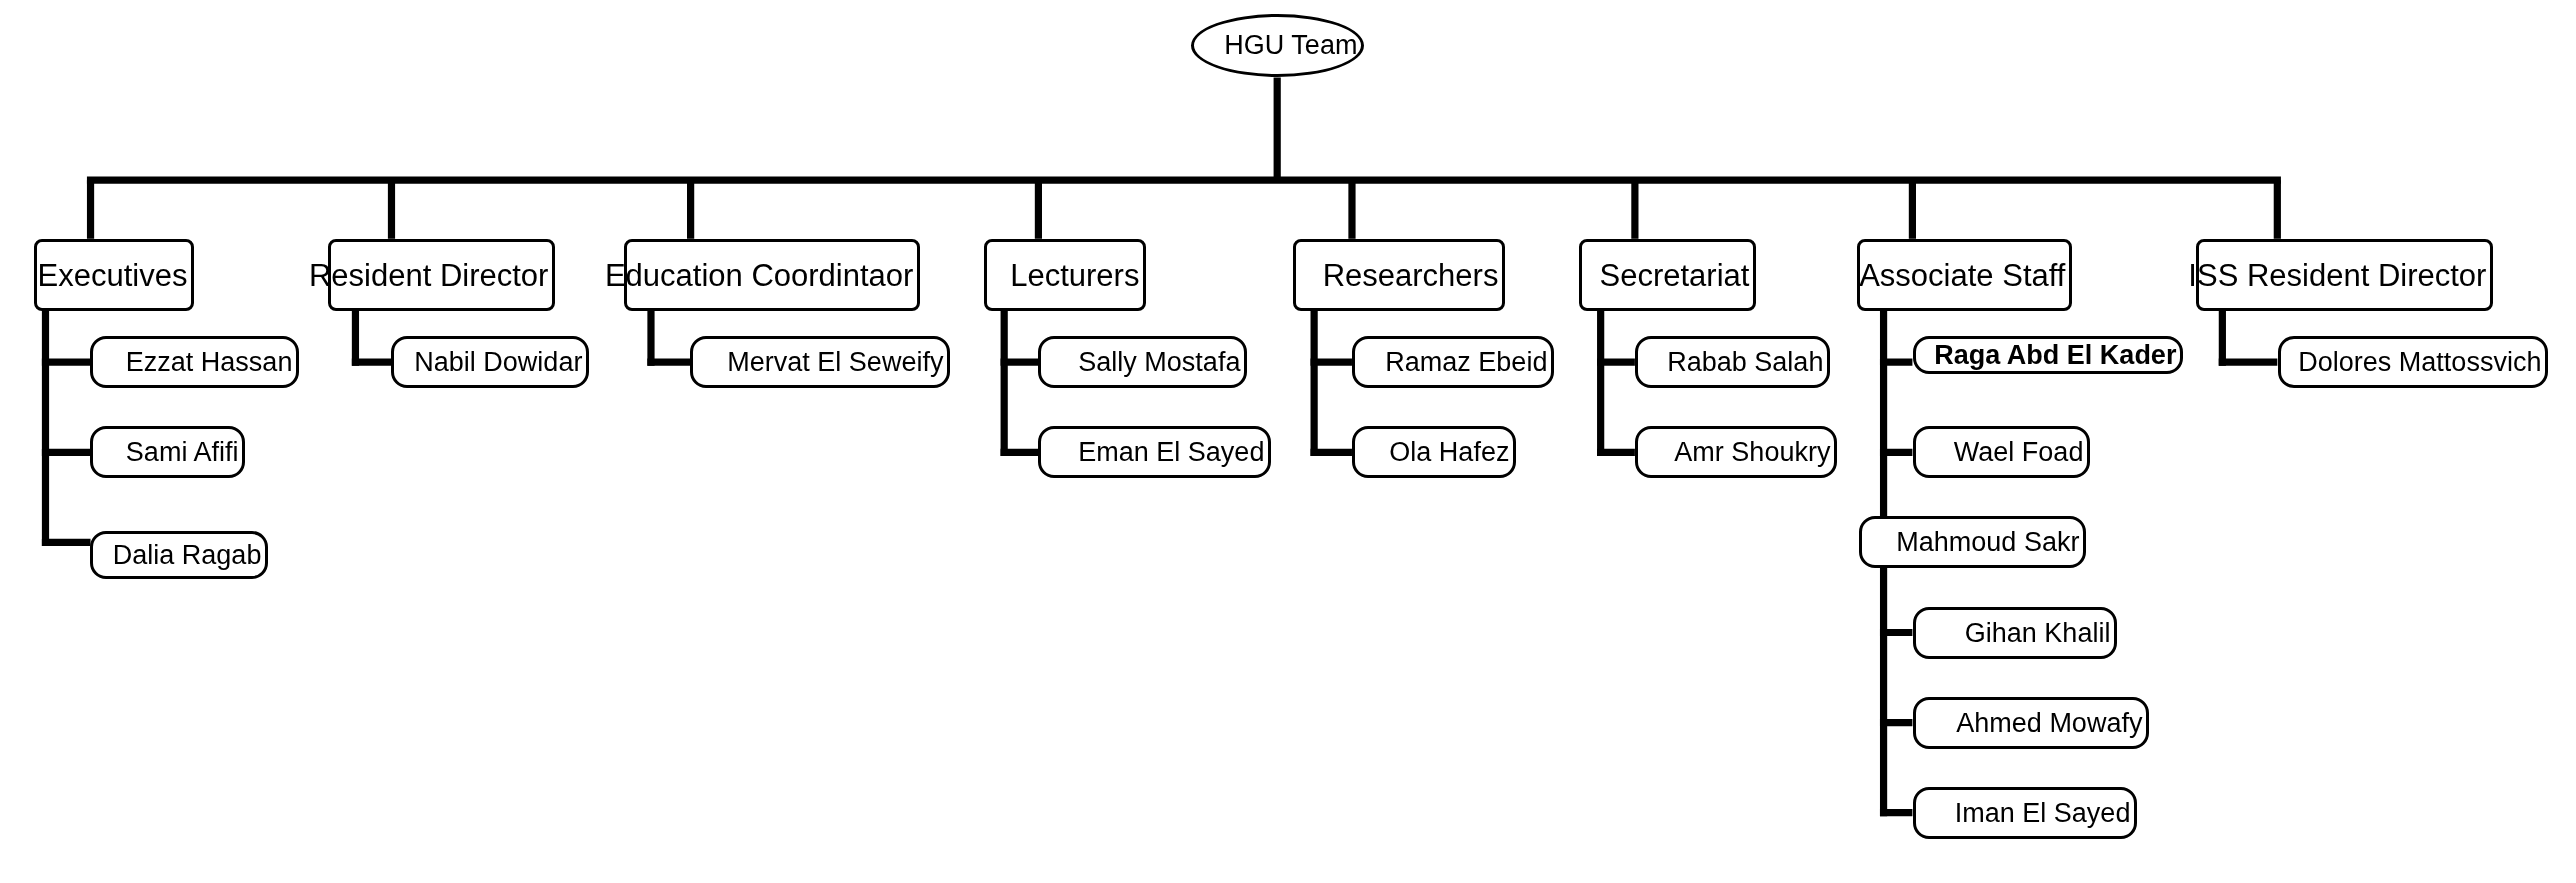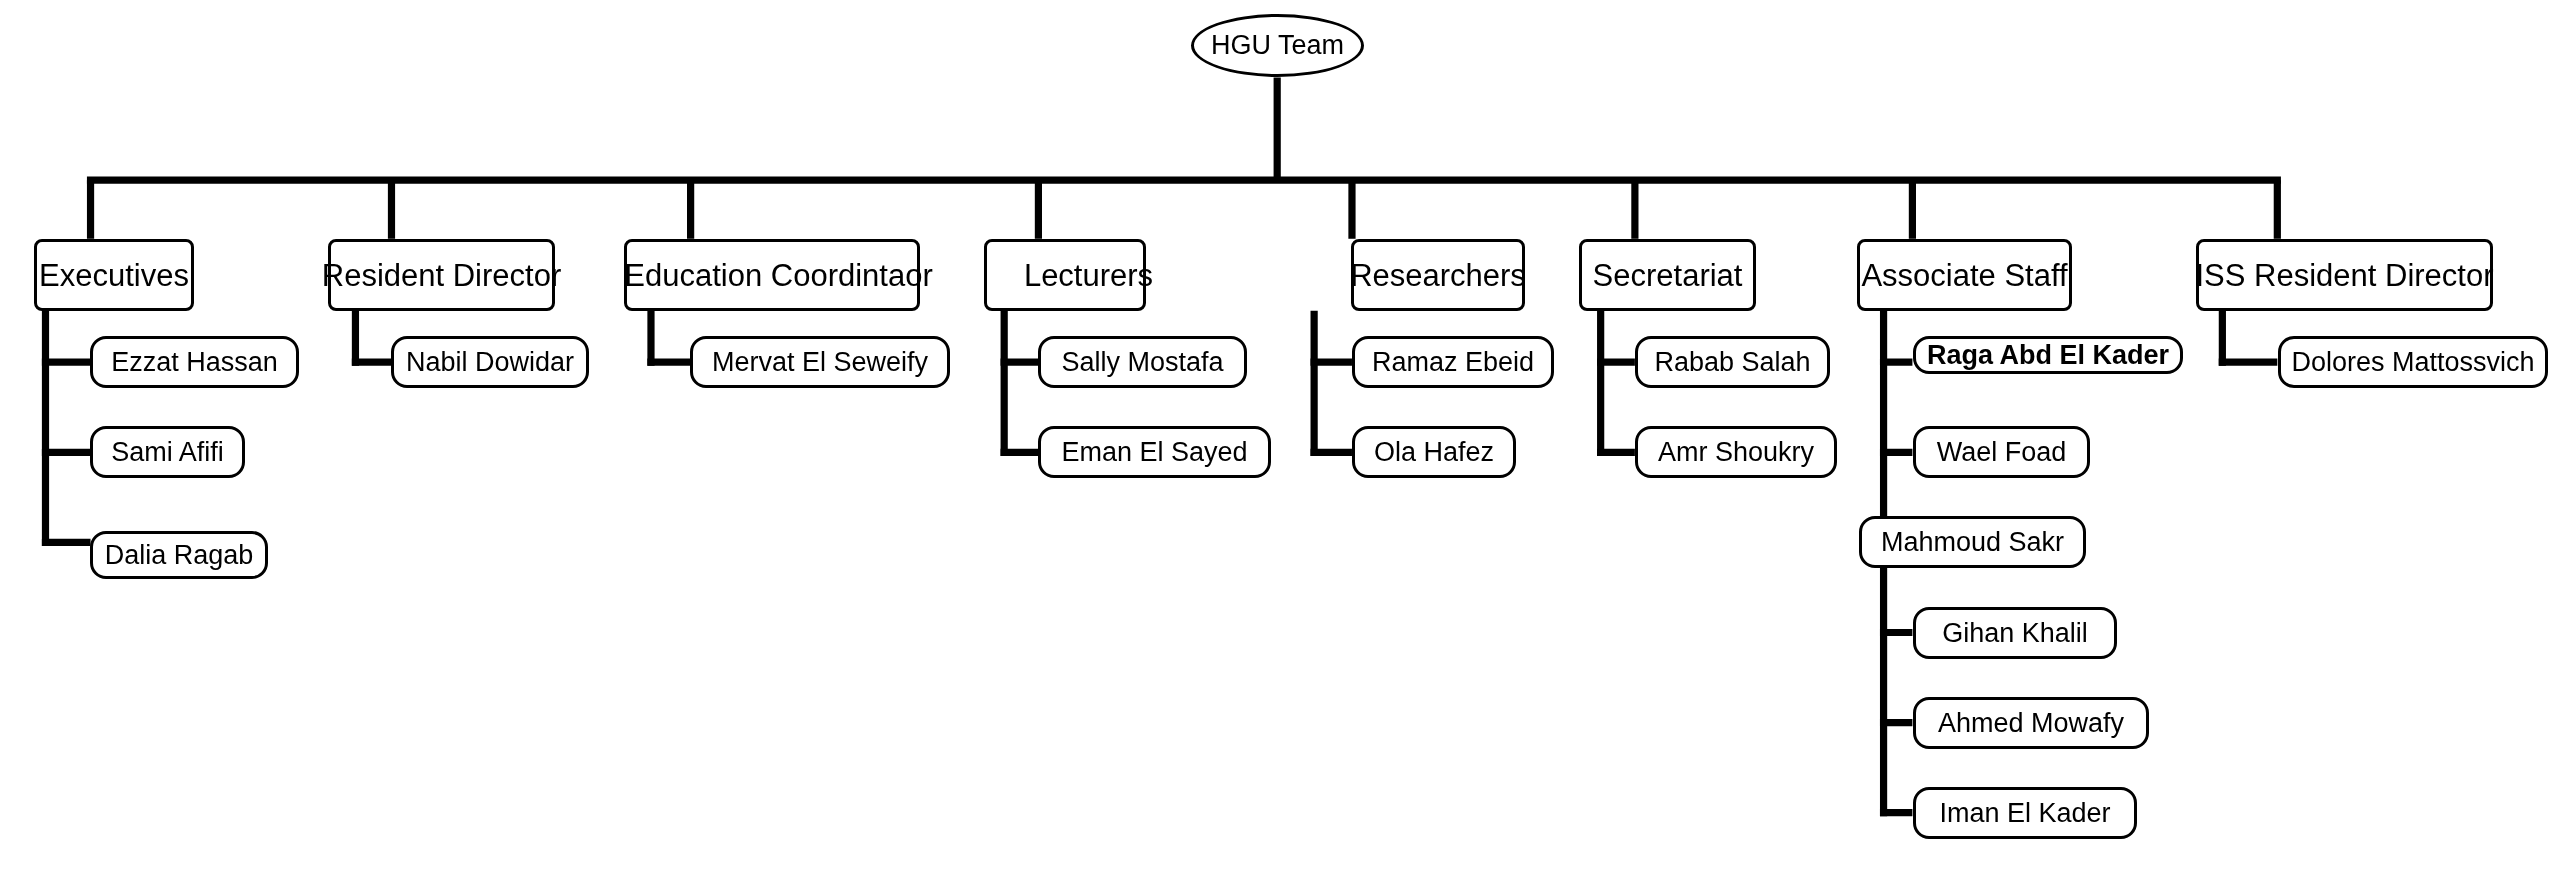--- a/index.html
+++ b/index.html
@@ -24,21 +24,21 @@
     top: 0;
     width: 2576px;
     height: 883px;
     pointer-events: none;
   }
   .node {
     position: absolute;
     box-sizing: border-box;
     display: flex;
     align-items: center;
-    justify-content: center;
+    justify-content: flex-end;
     background: #ffffff;
     border: 3.6px solid #000000;
     color: #000000;
     white-space: nowrap;
     z-index: 2;
   }
   .node-root {
     border-radius: 50%;
     font-size: 27px;
   }
@@ -127,21 +127,21 @@
       </div>
       <div class="node node-group" style="left: 984px; top: 239px; width: 162px; height: 72px; padding-left: 47px;">
         <span class="node-label">Lecturers</span>
       </div>
       <div class="node node-person" style="left: 1038px; top: 336px; width: 209px; height: 52px;">
         <span class="node-label">Sally Mostafa</span>
       </div>
       <div class="node node-person" style="left: 1038px; top: 426px; width: 233px; height: 52px;">
         <span class="node-label">Eman El Sayed</span>
       </div>
-      <div class="node node-group" style="left: 1351px; top: 239px; width: 174px; height: 72px;">
+      <div class="node node-group" style="left: 1293px; top: 239px; width: 212px; height: 72px;">
         <span class="node-label">Researchers</span>
       </div>
       <div class="node node-person" style="left: 1352px; top: 336px; width: 202px; height: 52px;">
         <span class="node-label">Ramaz Ebeid</span>
       </div>
       <div class="node node-person" style="left: 1352px; top: 426px; width: 164px; height: 52px;">
         <span class="node-label">Ola Hafez</span>
       </div>
       <div class="node node-group" style="left: 1579px; top: 239px; width: 177px; height: 72px;">
         <span class="node-label">Secretariat</span>
@@ -164,21 +164,21 @@
       <div class="node node-person" style="left: 1859px; top: 516px; width: 227px; height: 52px;">
         <span class="node-label">Mahmoud Sakr</span>
       </div>
       <div class="node node-person" style="left: 1913px; top: 607px; width: 204px; height: 52px;">
         <span class="node-label">Gihan Khalil</span>
       </div>
       <div class="node node-person" style="left: 1913px; top: 697px; width: 236px; height: 52px;">
         <span class="node-label">Ahmed Mowafy</span>
       </div>
       <div class="node node-person" style="left: 1913px; top: 787px; width: 224px; height: 52px;">
-        <span class="node-label">Iman El Kader</span>
+        <span class="node-label">Iman El Sayed</span>
       </div>
       <div class="node node-group" style="left: 2196px; top: 239px; width: 297px; height: 72px;">
         <span class="node-label">ISS Resident Director</span>
       </div>
       <div class="node node-person" style="left: 2278px; top: 336px; width: 270px; height: 52px;">
         <span class="node-label">Dolores Mattossvich</span>
       </div>
     </div>
 </div>
 

